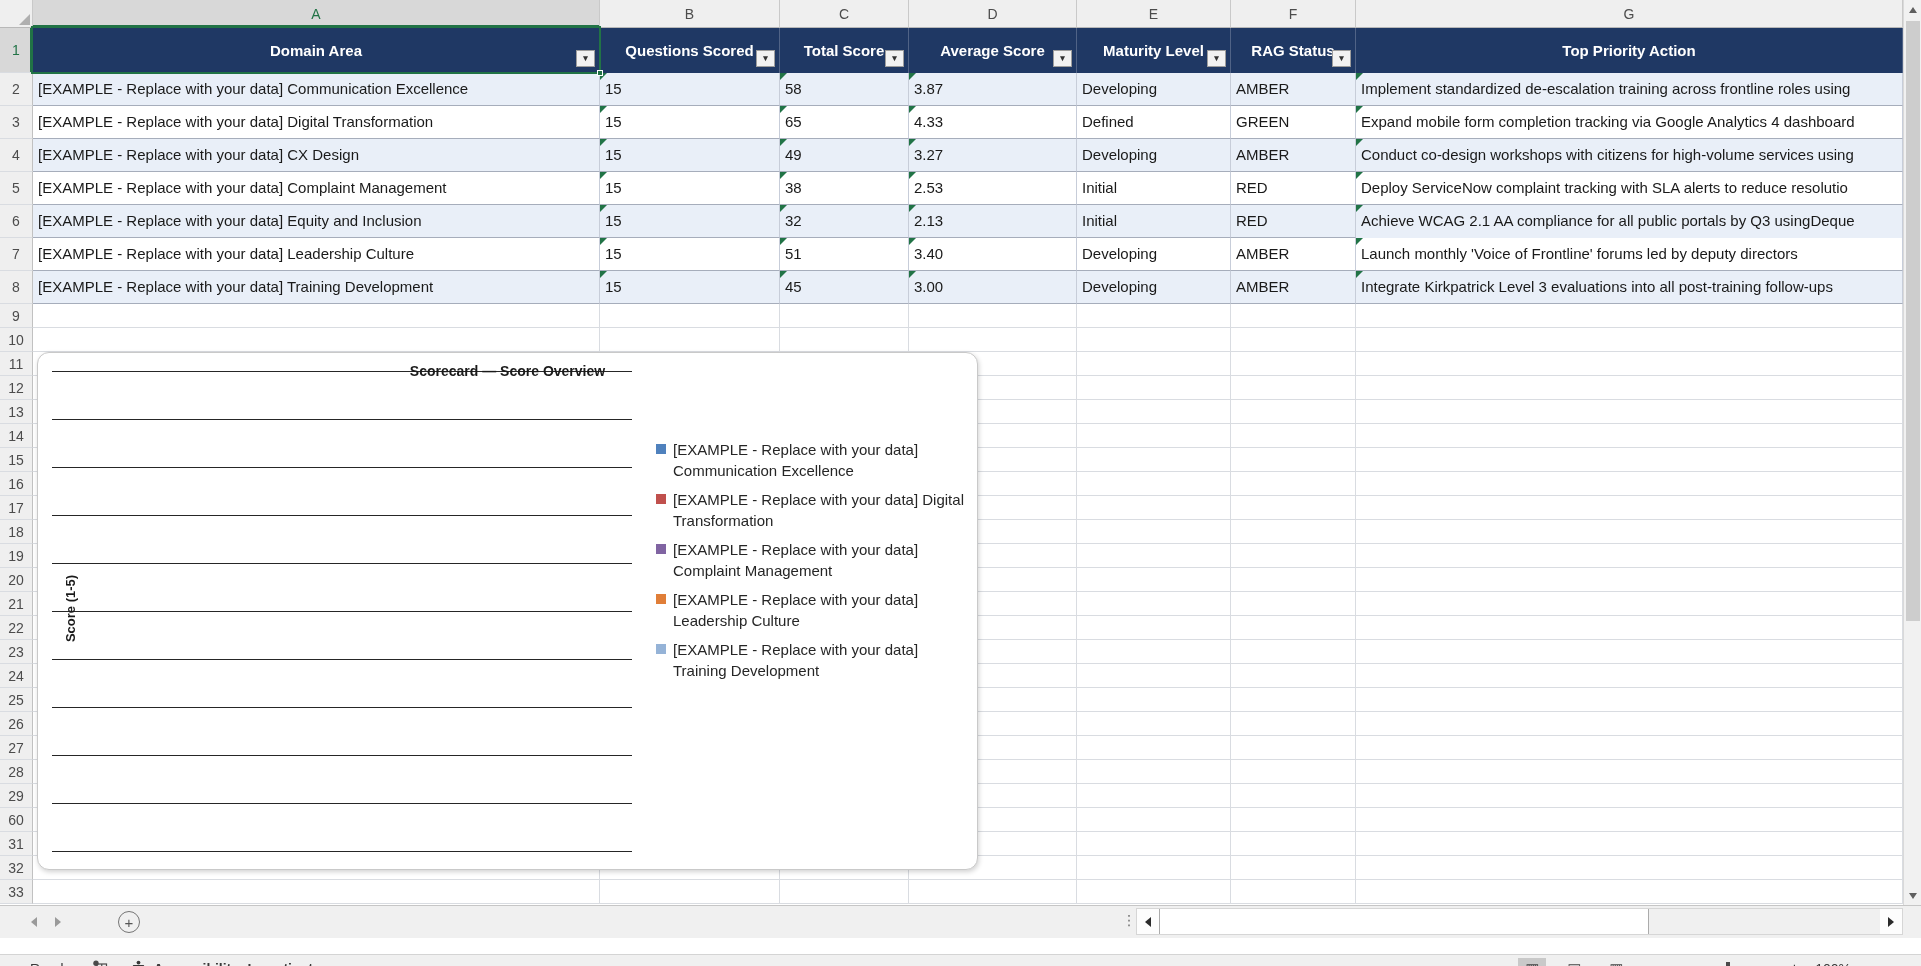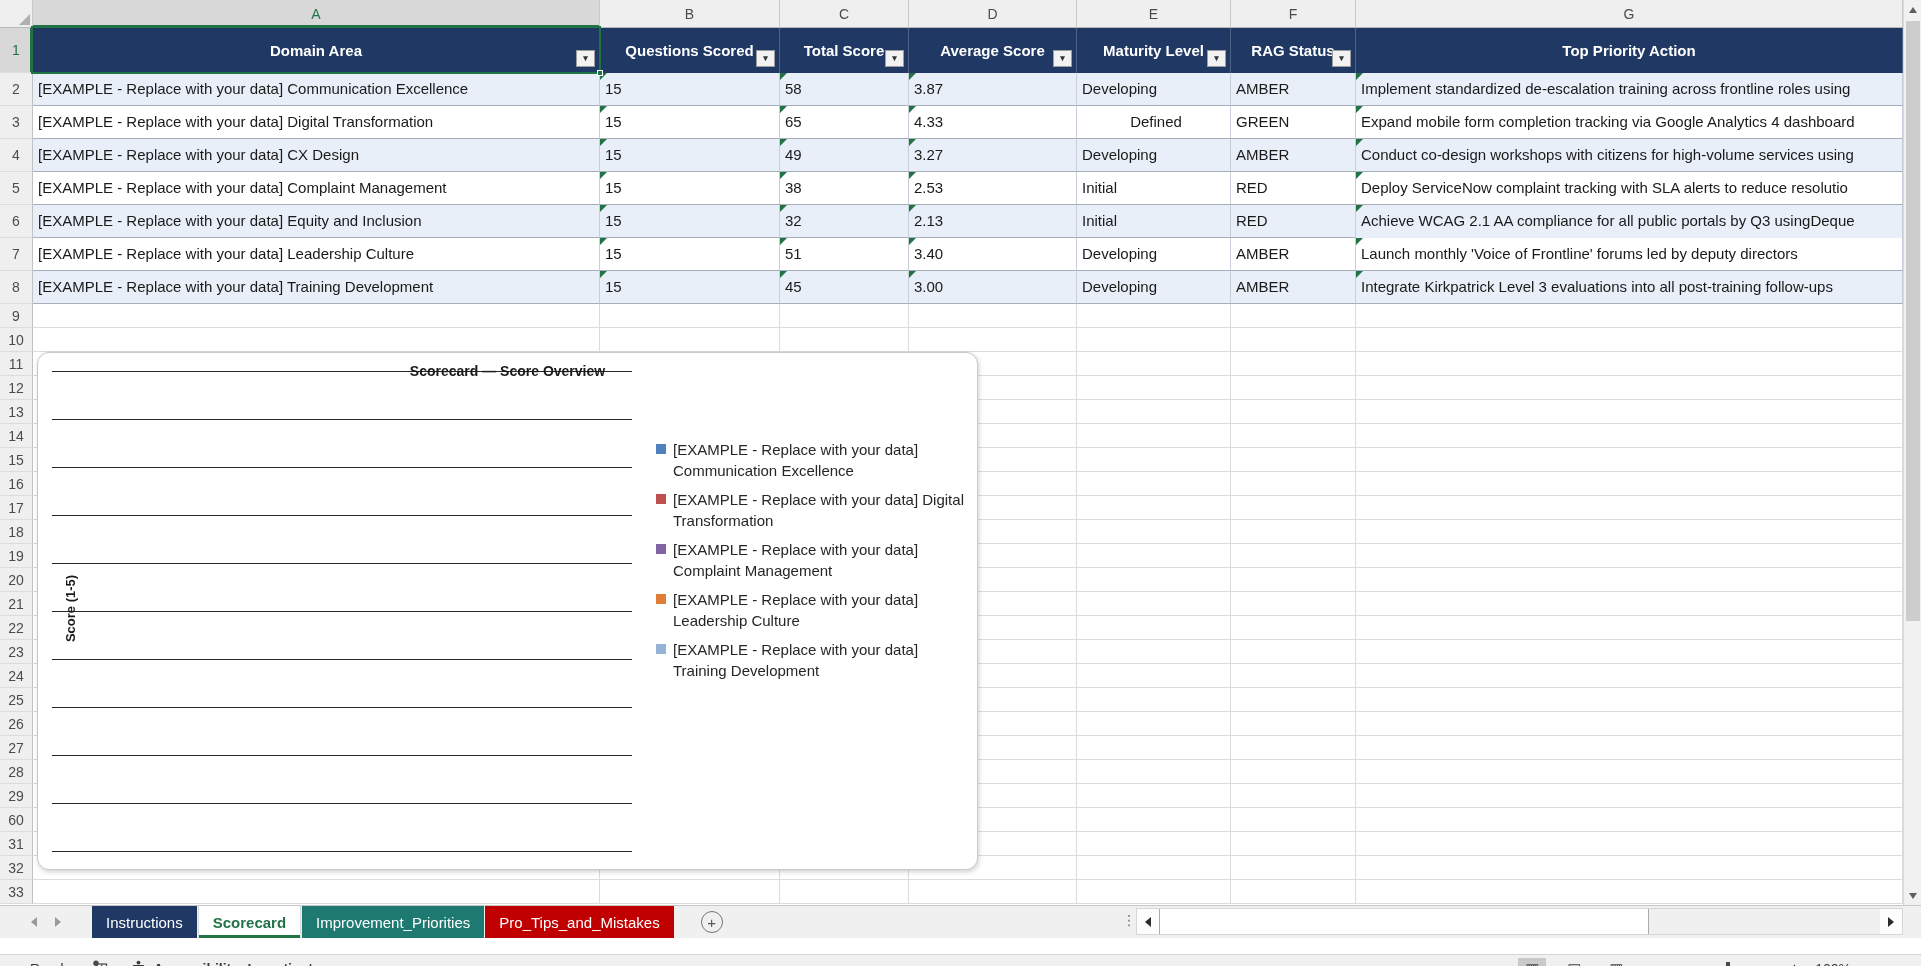--- a/index.html
+++ b/index.html
@@ -189,21 +189,21 @@
       </div>
       <div class="dcell" style="left: 780px; top: 106px; width: 129px; height: 33px; position: absolute;">
         <div style="position: static;">65</div>
         <div class="greentri"></div>
       </div>
       <div class="dcell" style="left: 909px; top: 106px; width: 168px; height: 33px; position: absolute;">
         <div style="position: static;">4.33</div>
         <div class="greentri"></div>
       </div>
       <div class="dcell" style="left: 1077px; top: 106px; width: 154px; height: 33px; position: absolute;">
-        <div style="position: static; text-align: center;">Defined</div>
+        <div style="position: static;">Defined</div>
       </div>
       <div class="dcell" style="left: 1231px; top: 106px; width: 125px; height: 33px; position: absolute;">
         <div style="position: static;">GREEN</div>
       </div>
       <div class="dcell" style="left: 1356px; top: 106px; width: 547px; height: 33px; position: absolute;">
         <div style="position: static;">Expand mobile form completion tracking via Google Analytics 4 dashboard</div>
         <div class="greentri"></div>
       </div>
       <div class="rownum" style="left: 0px; top: 139px; width: 33px; height: 33px; position: absolute;">4</div>
       <div class="dcell band" style="left: 33px; top: 139px; width: 567px; height: 33px; position: absolute;">
@@ -607,26 +607,20 @@
   </div>
 
   <div id="tabstrip">
     <div style="width:22px;"></div>
     <div class="tabnavbtn">
       <div class="tri-l" style="border-right-color:#9a9a9a;"></div>
     </div>
     <div class="tabnavbtn" style="margin-right:22px;">
       <div class="tri-r" style="border-left-color:#9a9a9a;"></div>
     </div>
-    <div id="tabs" style="display:flex;align-items:stretch;">
-        <div class="sheettab" style="background: rgb(31, 56, 100); color: rgb(255, 255, 255);">Instructions</div>
-        <div class="sheettab active" style="background: rgb(255, 255, 255); color: rgb(33, 115, 70);">Scorecard</div>
-        <div class="sheettab" style="background: rgb(30, 122, 113); color: rgb(255, 255, 255);">Improvement_Priorities</div>
-        <div class="sheettab" style="background: rgb(192, 0, 0); color: rgb(255, 255, 255);">Pro_Tips_and_Mistakes</div>
-      </div>
     <div class="addsheet">+</div>
   </div>
   <div class="tsdots">⋮</div>
 
   <div id="hscroll">
     <div class="harrow">
       <div class="tri-l"></div>
     </div>
     <div id="hthumb"></div>
     <div class="htrack"></div>

